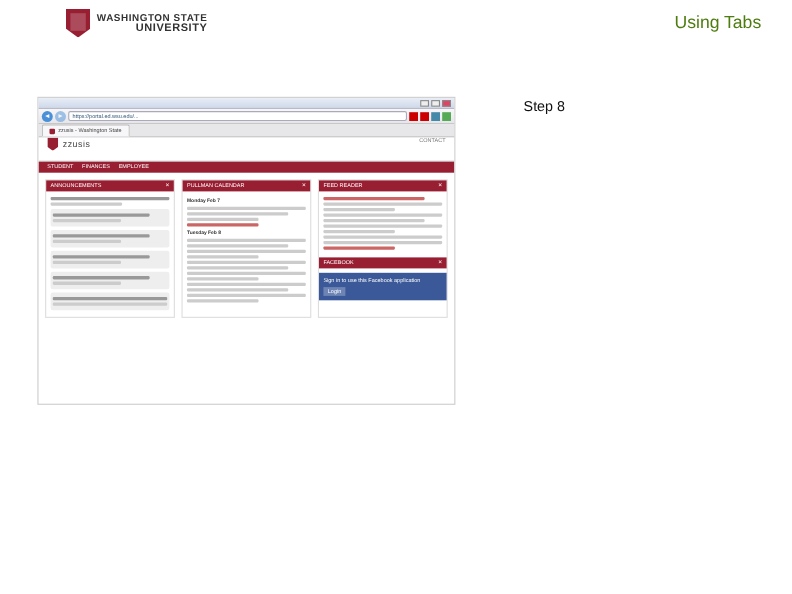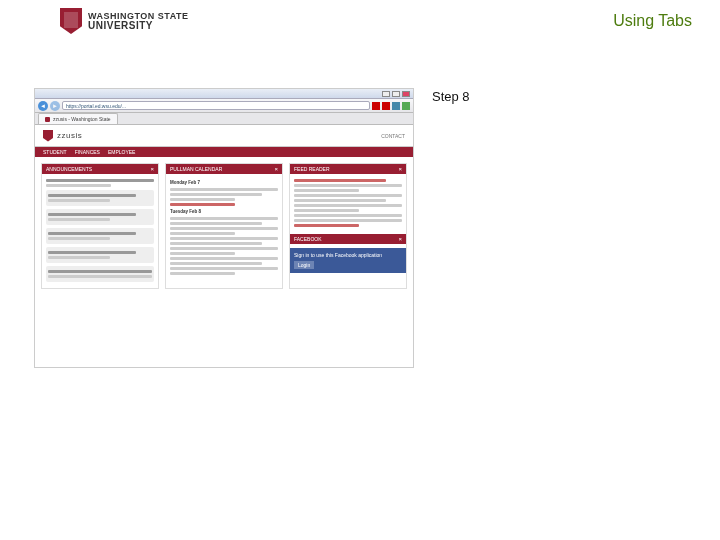--- a/index.html
+++ b/index.html
@@ -14,20 +14,21 @@
   .header {
     display: flex;
     align-items: center;
     justify-content: space-between;
     padding: 8px 28px 8px 60px;
   }
   .logo {
     display: flex;
     align-items: center;
     gap: 6px;
+    text-align: right;
   }
   .shield {
     width: 22px; height: 26px;
     background: #981e32;
     clip-path: polygon(0 0,100% 0,100% 70%,50% 100%,0 70%);
     position: relative;
   }
   .shield::after {
     content:""; position:absolute; left:4px; top:4px; right:4px; bottom:6px;
     background:#fff; opacity:.2;
@@ -69,21 +70,21 @@
   .urlbox{flex:1;height:9px;background:#fff;border:1px solid #aab;border-radius:2px;padding:0 3px;display:flex;align-items:center;color:#357;}
   .addr-icons{display:flex;gap:2px;}
   .sq{width:8px;height:8px;background:#c00;}
   .sq.blu{background:#48a;}
   .sq.grn{background:#5a5;}
   .tabs{height:12px;background:#e7e7ea;display:flex;align-items:flex-end;border-bottom:1px solid #bbb;}
   .tab{height:11px;background:#f7f7f9;border:1px solid #bbb;border-bottom:none;border-radius:2px 2px 0 0;
        padding:0 6px;display:flex;align-items:center;gap:3px;margin-left:3px;font-size:5px;color:#444;}
   .tab .dot{width:5px;height:5px;background:#981e32;border-radius:1px;}
   .site-head{
-    background:#fff;border-bottom:1px solid #ccc;height:22px;display:flex;align-items:center;
+    background:#fff;border-bottom:1px solid #ccc;height:22px;display:flex;align-items:flex-start;
     justify-content:space-between;padding:0 8px;
   }
   .brand{display:flex;align-items:center;gap:4px;}
   .brand .mini-shield{width:10px;height:12px;background:#981e32;clip-path:polygon(0 0,100% 0,100% 70%,50% 100%,0 70%);}
   .brand-text{font-size:8px;letter-spacing:.5px;color:#444;}
   .navbar{height:10px;background:#981e32;display:flex;gap:8px;padding:0 8px;align-items:center;}
   .navbar span{color:#fff;font-size:5px;}
   .cols{display:flex;gap:6px;padding:6px;}
   .col{flex:1;border:1px solid #ddd;background:#fff;display:flex;flex-direction:column;}
   .col-head{background:#981e32;color:#fff;font-size:5px;padding:2px 4px;display:flex;justify-content:space-between;align-items:center;}
@@ -93,21 +94,21 @@
   .line.short{width:60%;}
   .line.med{width:85%;}
   .line.dark{background:#999;}
   .line.red{background:#c66;}
   .chip{background:#eee;border-radius:2px;padding:2px;margin:3px 0;}
   .fb-box{background:#3b5998;color:#fff;padding:4px;font-size:5px;margin-top:4px;}
   .fb-box .fb-btn{display:inline-block;background:#6d84b4;padding:1px 4px;margin-top:3px;}
 
   
   .instructions{flex:1;font-size:13px;color:#111;line-height:1.35;}
-  .step{margin-bottom:24px;}
+  .step{margin-bottom:24px;margin-left:44px;}
 </style>
 </head>
 <body>
 
 <div class="header">
   <div class="logo">
     <div class="shield"></div>
     <div class="logo-text">
       <div class="line1">WASHINGTON STATE</div>
       <div>UNIVERSITY</div>

